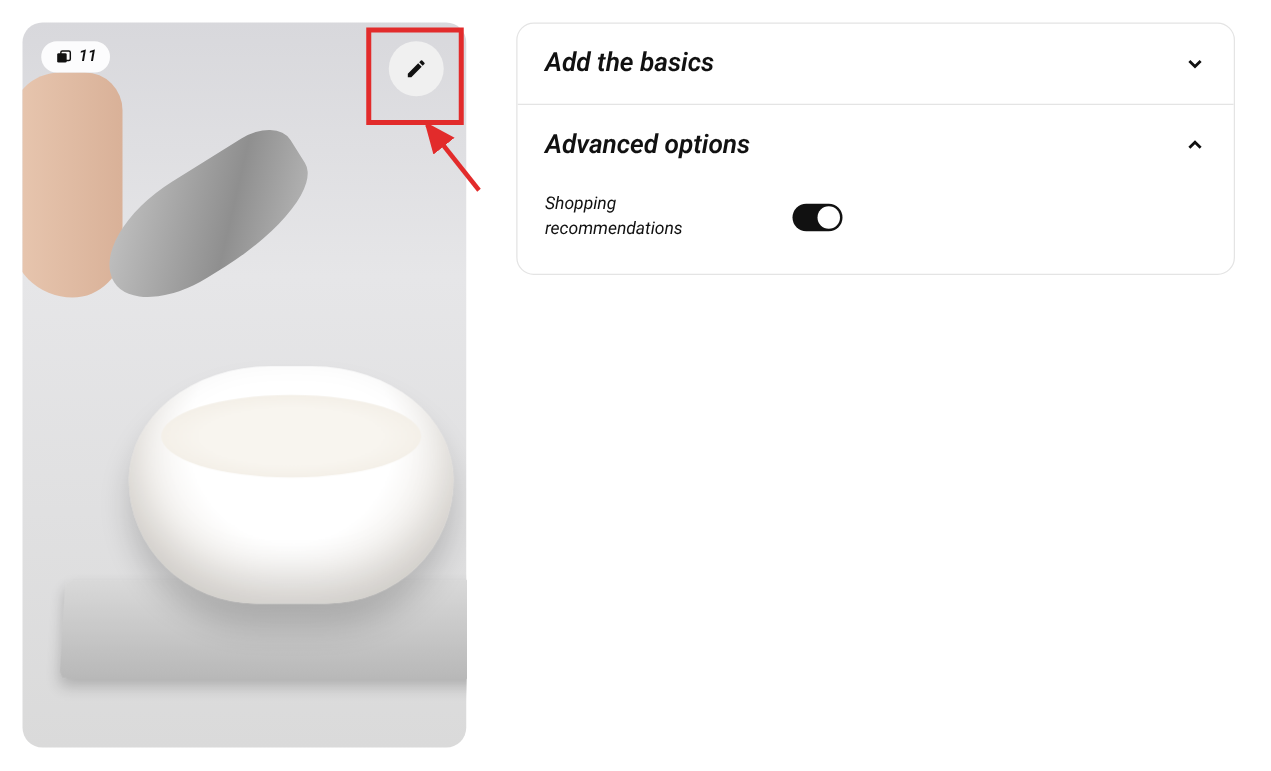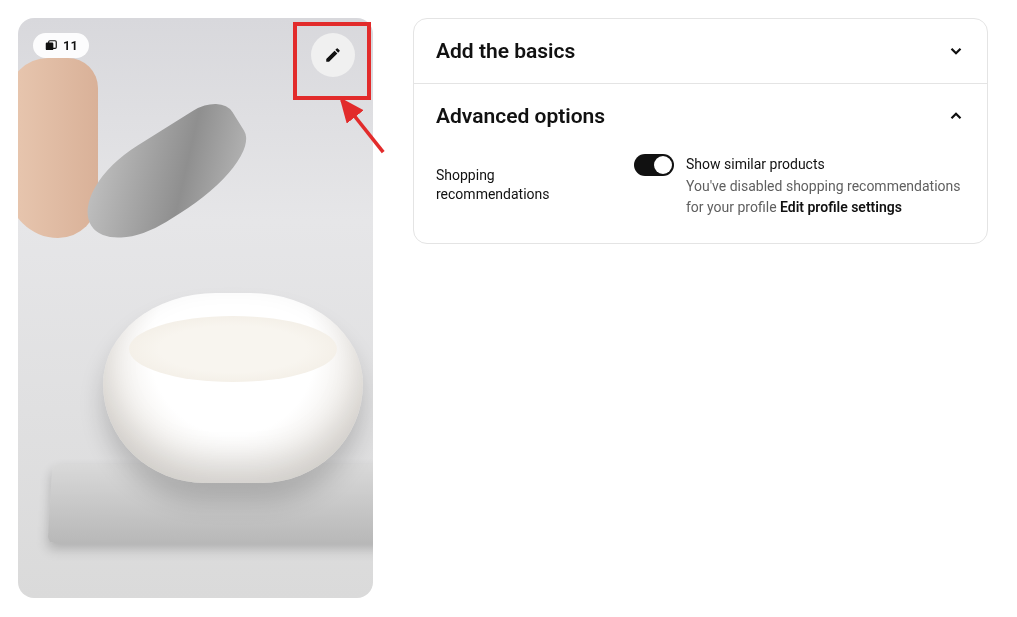--- a/index.html
+++ b/index.html
@@ -1,17 +1,17 @@
 <!DOCTYPE html>
 <html><head>
   <meta charset="utf-8">
   <style>
     * { box-sizing: border-box; margin: 0; padding: 0; }
     body { font-family: -apple-system, BlinkMacSystemFont, "Segoe UI", Roboto, sans-serif; background: #fff; width: 1017px; height: 617px; overflow: hidden; }
-    .container { display: flex; gap: 40px; padding: 18px; }
+    .container { display: flex; gap: 40px; padding: 18px; font-style: italic; }
     .left-panel { position: relative; width: 355px; height: 580px; border-radius: 16px; overflow: visible; }
     .image-preview { width: 355px; height: 580px; border-radius: 16px; overflow: hidden; position: relative; background: linear-gradient(180deg, #d8d8dc 0%, #e6e6e8 35%, #dadada 100%); }
     
     .bowl { position:absolute; bottom: 115px; left: 85px; width: 260px; height: 190px; background: radial-gradient(ellipse at 50% 30%, #fff 45%, #f0ede9 70%, #e2ddd6 100%); border-radius: 50% 50% 45% 45% / 55% 55% 60% 60%; box-shadow: inset 0 -20px 35px rgba(0,0,0,0.12), 0 18px 25px rgba(0,0,0,0.18); }
     .bowl::after{content:"";position:absolute;top:12%;left:10%;width:80%;height:35%;background: radial-gradient(ellipse,#f8f5ef 50%, #efe9df 100%);border-radius:50%;}
     .scale { position:absolute; bottom: 55px; left: 32px; width: 340px; height: 80px; background: linear-gradient(180deg,#d9d9d9,#b8b8b8); border-radius:6px; box-shadow:0 6px 12px rgba(0,0,0,0.2); transform: perspective(400px) rotateX(8deg); }
     .scoop { position:absolute; top:95px; left:20px; width:230px; height:140px; transform: rotate(-32deg); }
     .scoop-blade{position:absolute;left:40px;top:30px;width:180px;height:80px;background:linear-gradient(135deg,#c9c9c9,#8f8f8f 60%,#bdbdbd);border-radius:50% 20% 60% 40% / 60% 30% 50% 50%;}
     .arm{position:absolute;top:40px;left:-10px;width:90px;height:180px;background:linear-gradient(90deg,#e8c7b0,#d9b198);border-radius:40px 30px 40px 50px;}
     .badge { position: absolute; top: 15px; left: 15px; background: rgba(255,255,255,0.92); border-radius: 18px; padding: 5px 11px; display: flex; align-items: center; gap: 5px; font-size: 13px; font-weight: 600; color: #111; }
@@ -93,23 +93,19 @@
                 <polyline points="6 15 12 9 18 15"></polyline>
               </svg>
           </span>
         </div>
         <div class="section-body">
           <div class="opt-label">Shopping recommendations</div>
           <div class="opt-right">
             <div class="toggle">
               <div class="toggle-knob"></div>
             </div>
-            <div class="opt-desc">
-              <span class="t">Show similar products</span>
-              <span>You've disabled shopping recommendations for your profile </span><span class="lnk">Edit profile settings</span>
-            </div>
           </div>
         </div>
       </div>
 
     </div>
   </div>
 </div>
 
 </body></html>

